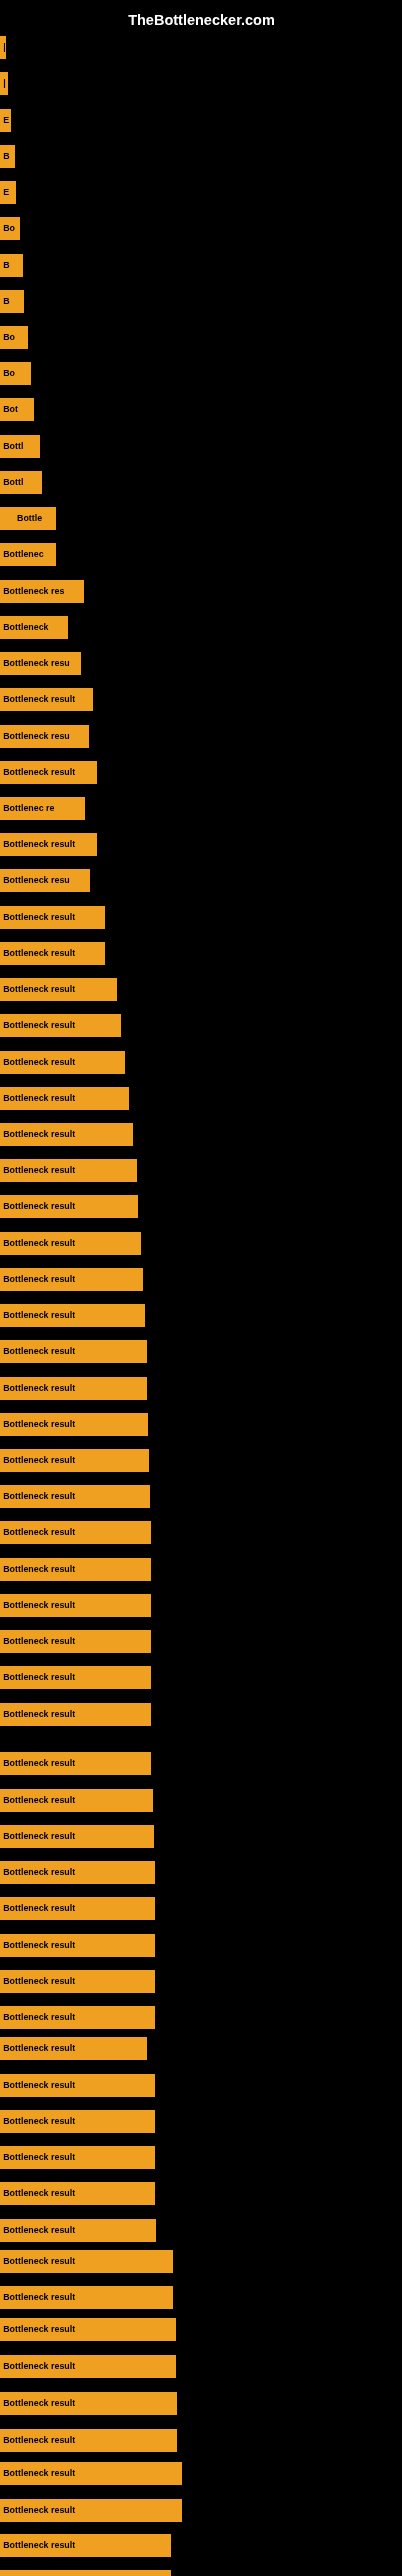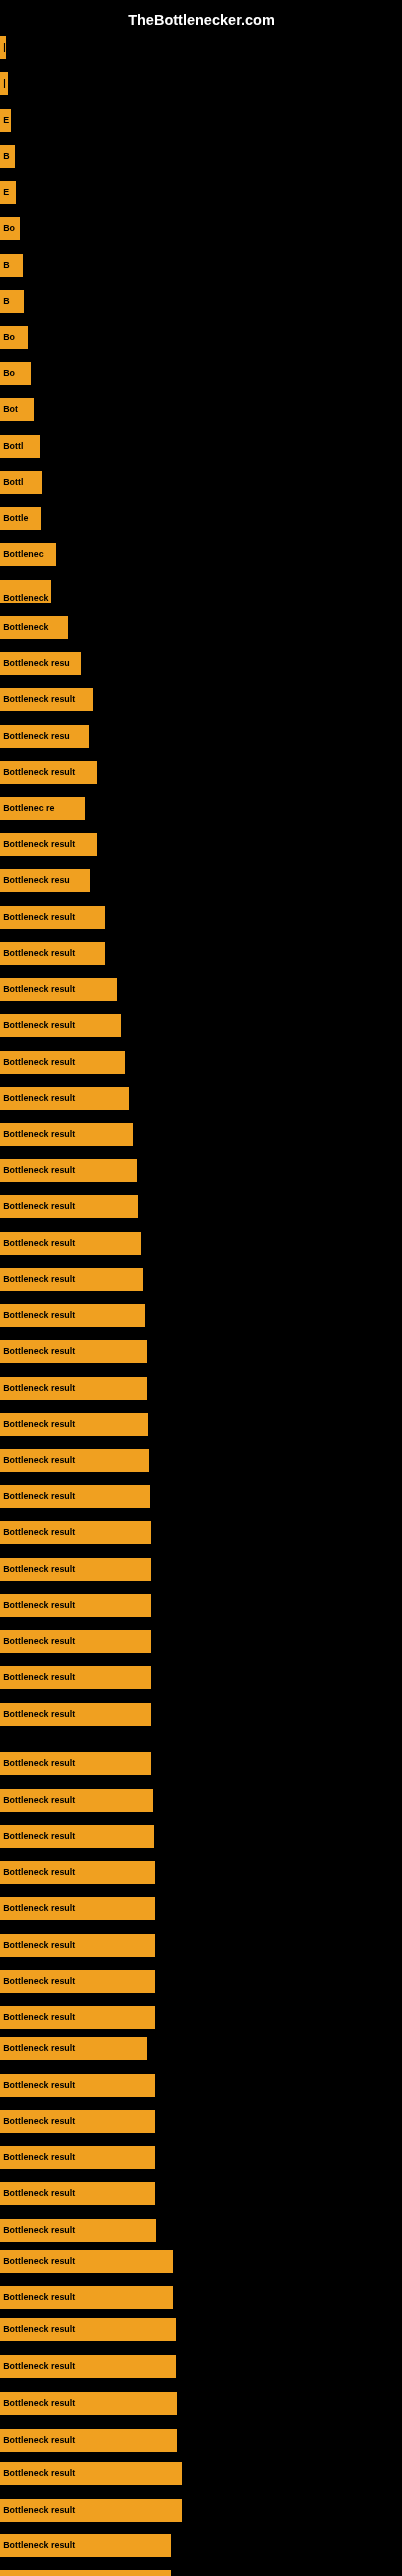--- a/index.html
+++ b/index.html
@@ -116,31 +116,31 @@
       <div class="bar" style="width: 40px;">
         <span class="bar-label">Bottl</span>
       </div>
     </div>
     <div class="bar-container" style="top: 471px; left: 0px;">
       <div class="bar" style="width: 42px;">
         <span class="bar-label">Bottl</span>
       </div>
     </div>
     <div class="bar-container" style="top: 507px; left: 0px;">
-      <div class="bar" style="width: 41px;">
+      <div class="bar" style="width: 56px; justify-content: center;">
         <span class="bar-label">Bottle</span>
       </div>
     </div>
     <div class="bar-container" style="top: 543px; left: 0px;">
       <div class="bar" style="width: 56px;">
         <span class="bar-label">Bottlenec</span>
       </div>
     </div>
     <div class="bar-container" style="top: 580px; left: 0px;">
-      <div class="bar" style="width: 51px; align-items: flex-end;">
+      <div class="bar" style="width: 84px;">
         <span class="bar-label">Bottleneck res</span>
       </div>
     </div>
     <div class="bar-container" style="top: 616px; left: 0px;">
       <div class="bar" style="width: 68px;">
         <span class="bar-label">Bottleneck</span>
       </div>
     </div>
     <div class="bar-container" style="top: 652px; left: 0px;">
       <div class="bar" style="width: 81px;">

